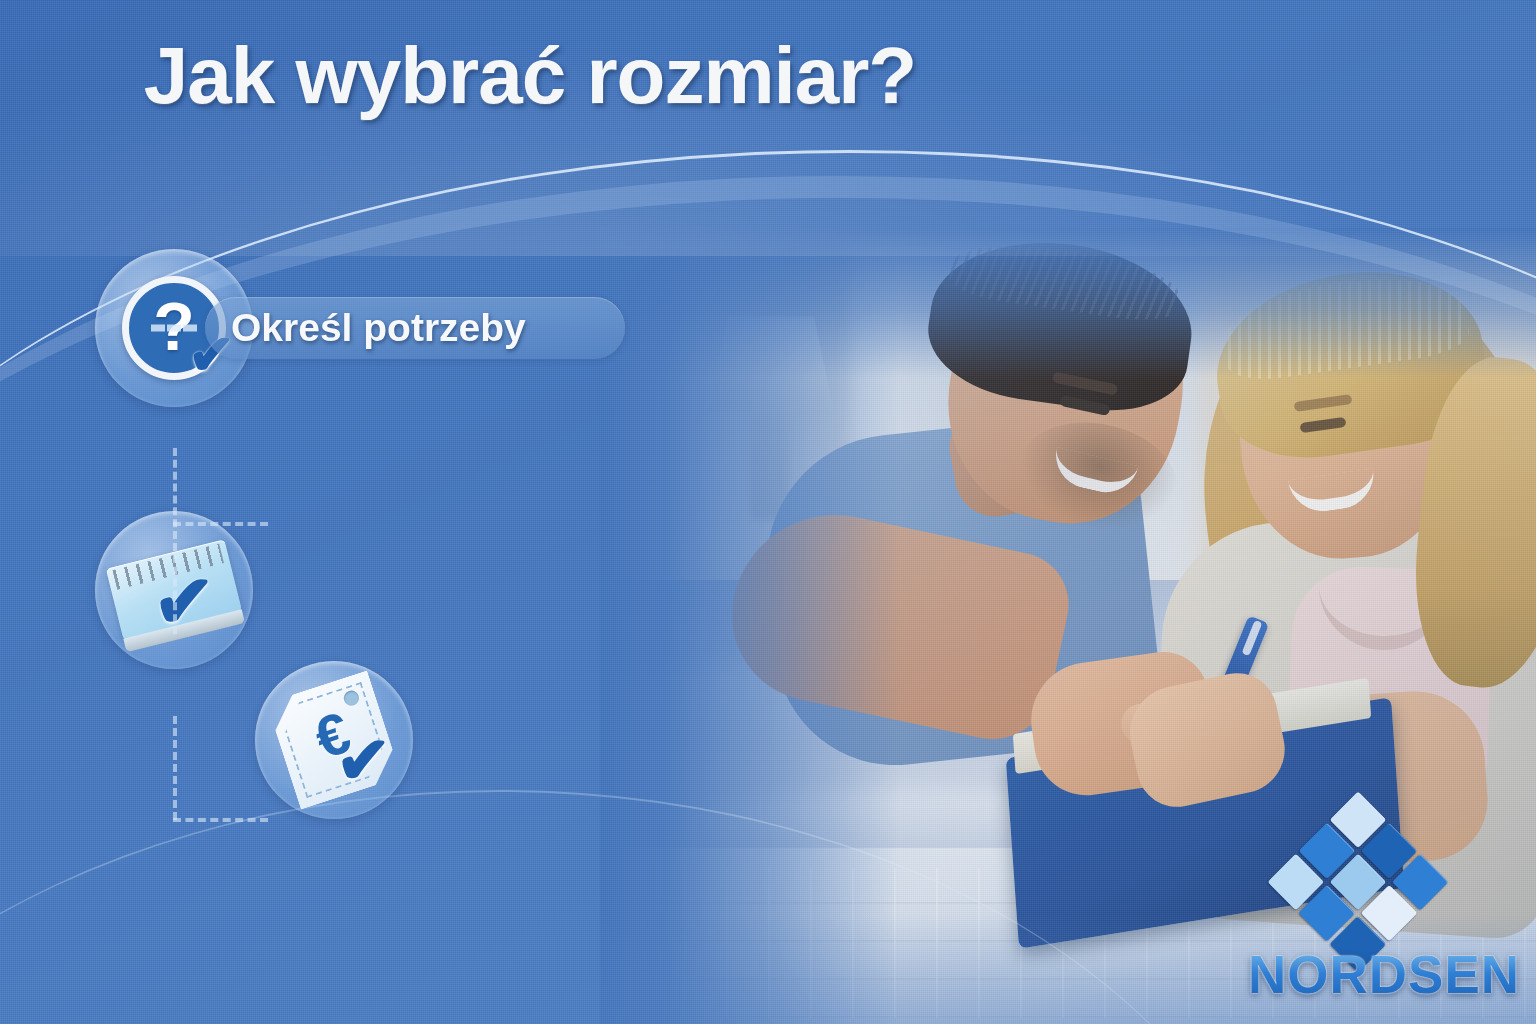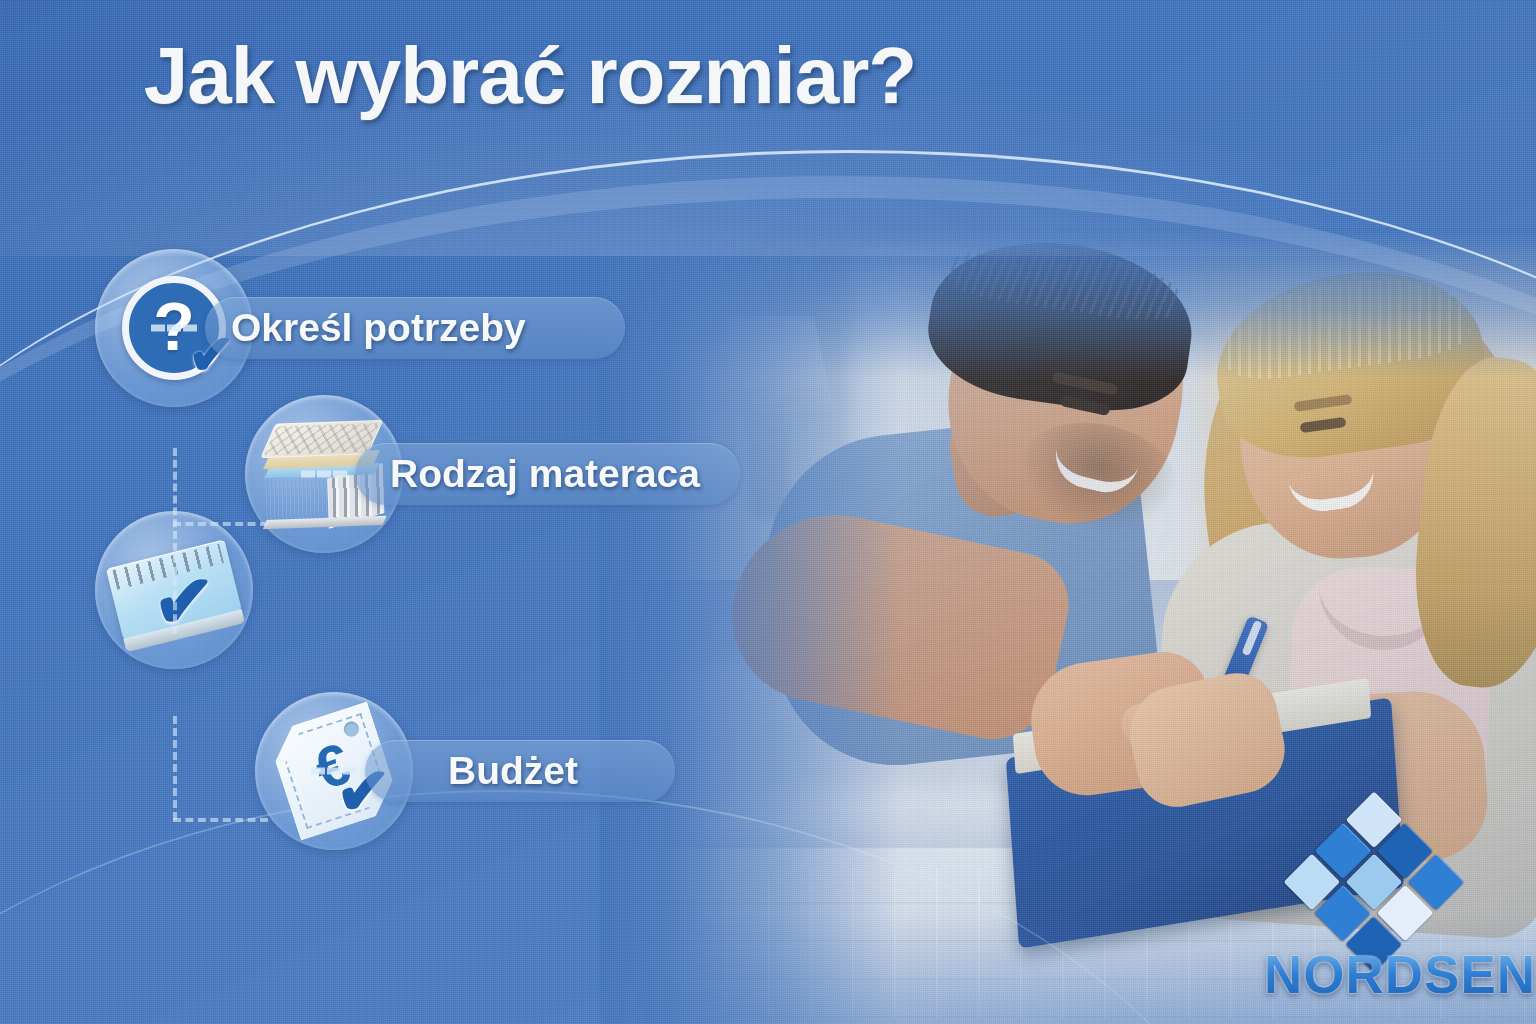--- a/index.html
+++ b/index.html
@@ -429,21 +429,21 @@
     border-radius:50%; background:#9cc2e0;
     box-shadow:inset 0 1px 2px rgba(30,70,120,.4);
   }
   .tag-euro{
     position:absolute; left:0; top:22px; width:100%; text-align:center;
     font-size:58px; font-weight:bold; color:#2568b4; line-height:1;
     text-shadow:0 1px 2px rgba(255,255,255,.8);
   }
 
   
-  .logo{ position:absolute; left:1248px; top:818px; width:270px; height:198px; z-index:7;margin-left:16px; }
+  .logo{ position:absolute; left:1248px; top:818px; width:270px; height:198px; z-index:7; }
   .logo-diamond{
     position:absolute; left:46px; top:0; width:128px; height:128px;
     transform:rotate(45deg);
     display:grid; grid-template-columns:repeat(3,1fr); grid-template-rows:repeat(3,1fr);
     gap:4px;
   }
   .logo-diamond i{
     display:block; border-radius:3px;
     box-shadow:0 1px 2px rgba(10,30,60,.5), inset 0 1px 0 rgba(255,255,255,.35);
   }
@@ -543,36 +543,20 @@
           <span class="ic-q-mark">?</span>
         </div>
         <span class="check" style="right:18px;bottom:24px;font-size:56px;">✔</span>
       </div>
       <div class="pill" style="margin-left:110px;width:420px;">
         <span class="dashes"></span>
         <span class="pill-label">Określ potrzeby</span>
       </div>
     </div>
 
-    <div class="step" style="left:245px;top:443px;">
-      <div class="bubble">
-        <div class="matt">
-          <div class="matt-dark"></div>
-          <div class="matt-springs"></div>
-          <div class="matt-blue"></div>
-          <div class="matt-foam"></div>
-          <div class="matt-top"></div>
-          <div class="matt-base"></div>
-        </div>
-      </div>
-      <div class="pill" style="margin-left:110px;width:385px;justify-content:flex-end;">
-        <span class="dashes"></span>
-        <span class="pill-label">Rodzaj materaca</span>
-      </div>
-    </div>
 
     <div class="step" style="left:95px;top:590px;">
       <div class="bubble">
         <div class="ruler">
           <div class="ruler-body"></div>
           <div class="ruler-ticks"></div>
           <div class="ruler-side"></div>
         </div>
         <span class="check" style="left:58px;bottom:30px;font-size:74px;">✔</span>
       </div>
@@ -580,24 +564,20 @@
 
     <div class="step" style="left:255px;top:740px;">
       <div class="bubble">
         <div class="tag">
           <div class="tag-body"></div>
           <div class="tag-dash"></div>
           <div class="tag-hole"></div>
           <div class="tag-euro">€</div>
         </div>
         <span class="check" style="right:22px;bottom:26px;font-size:66px;">✔</span>
-      </div>
-      <div class="pill" style="margin-left:110px;width:310px;justify-content:center;">
-        <span class="dashes"></span>
-        <span class="pill-label">Budżet</span>
       </div>
     </div>
   </div>
 
   <div class="logo">
     <div class="logo-diamond">
       <i style="background: rgb(207, 228, 247);"></i>
       <i style="background: rgb(30, 99, 180);"></i>
       <i style="background: rgb(47, 127, 212);"></i>
       <i style="background: rgb(47, 127, 212);"></i>

